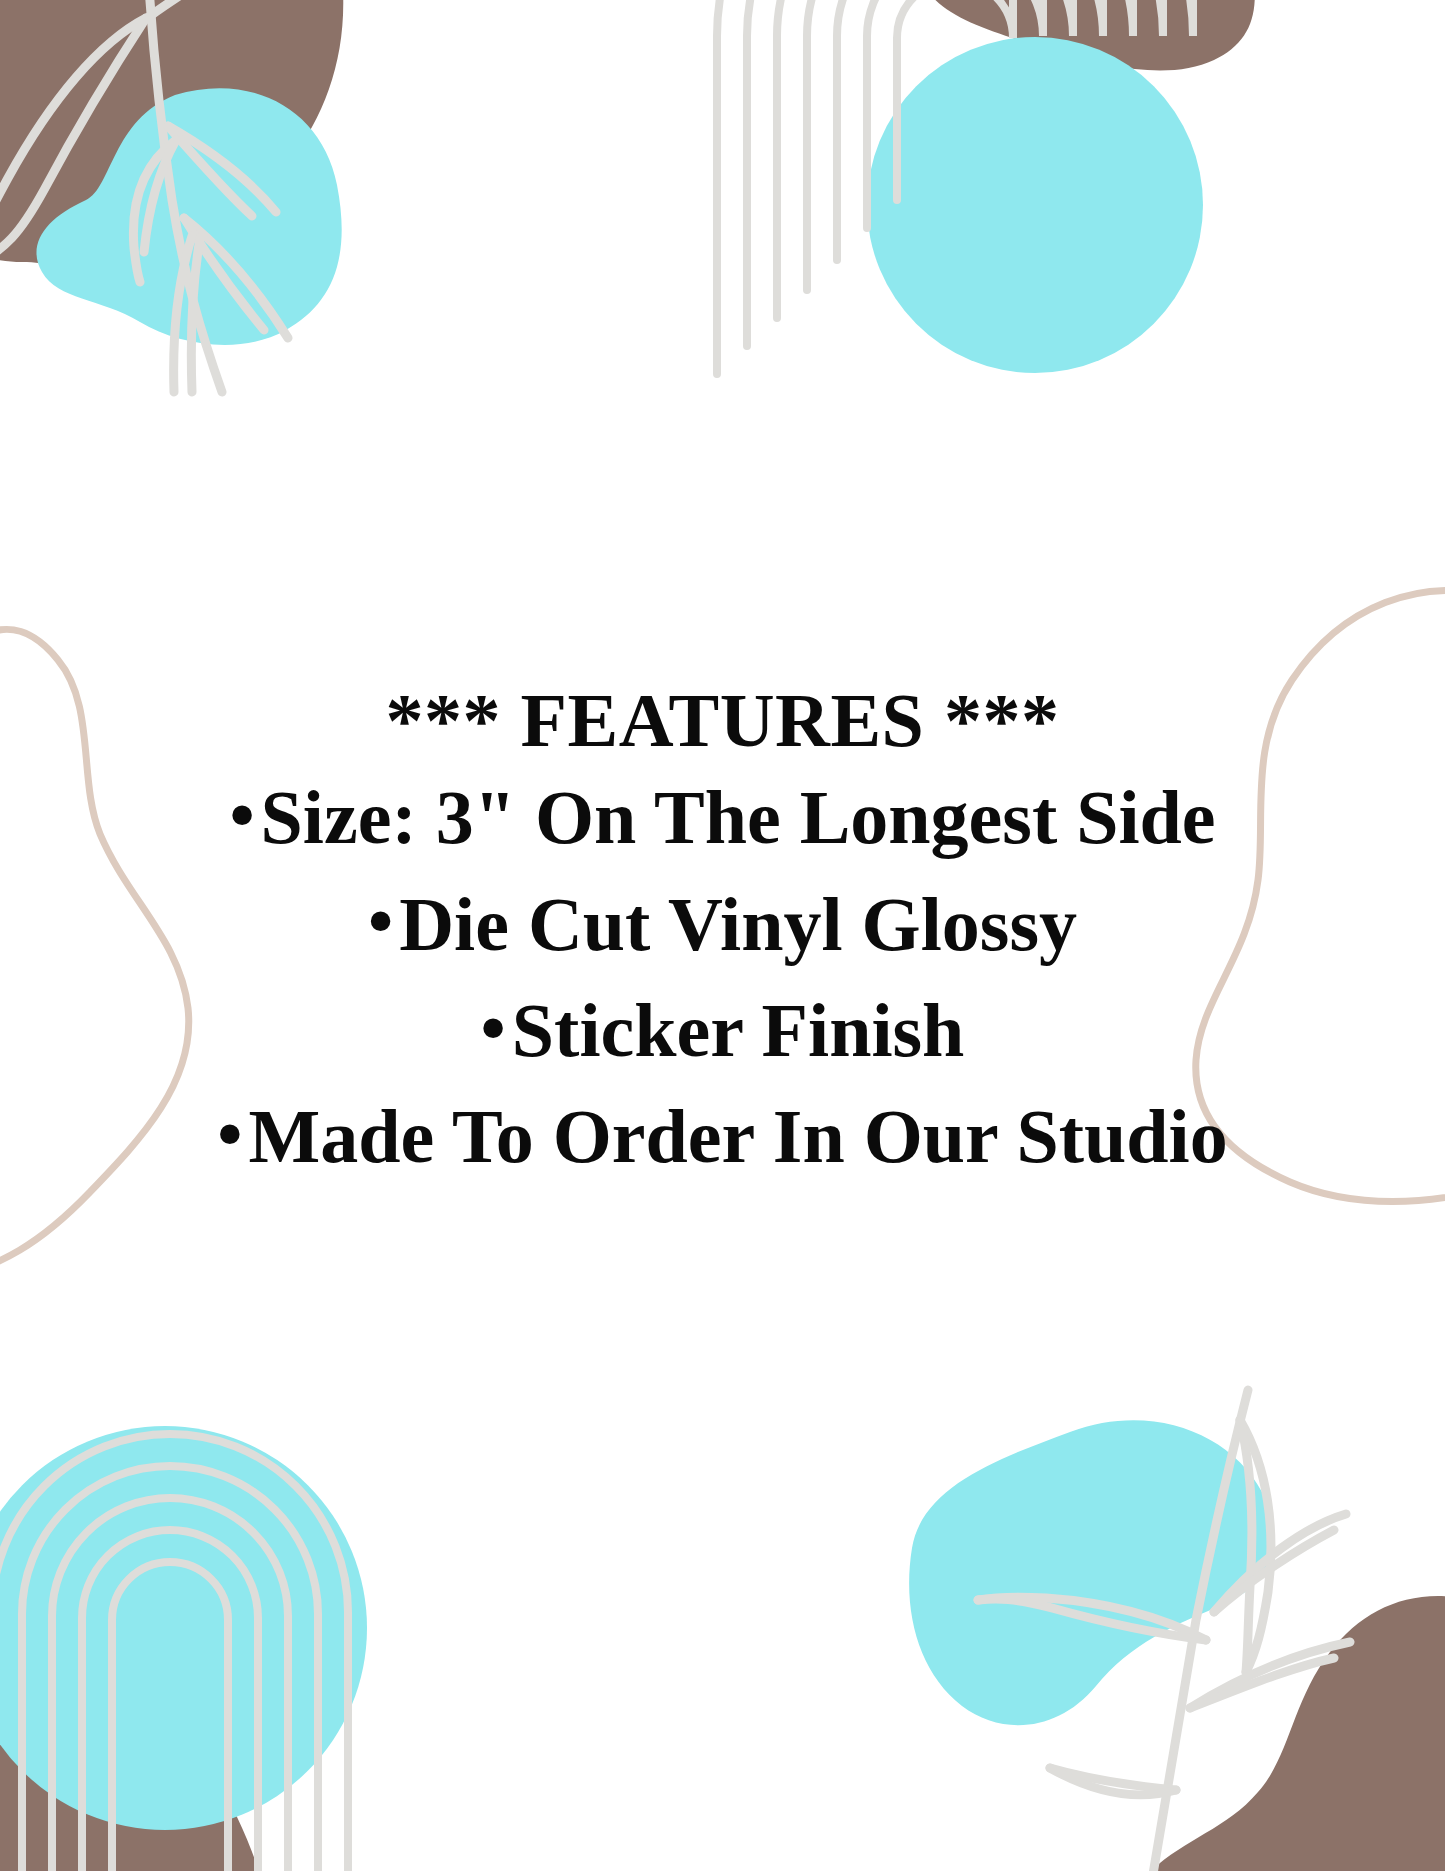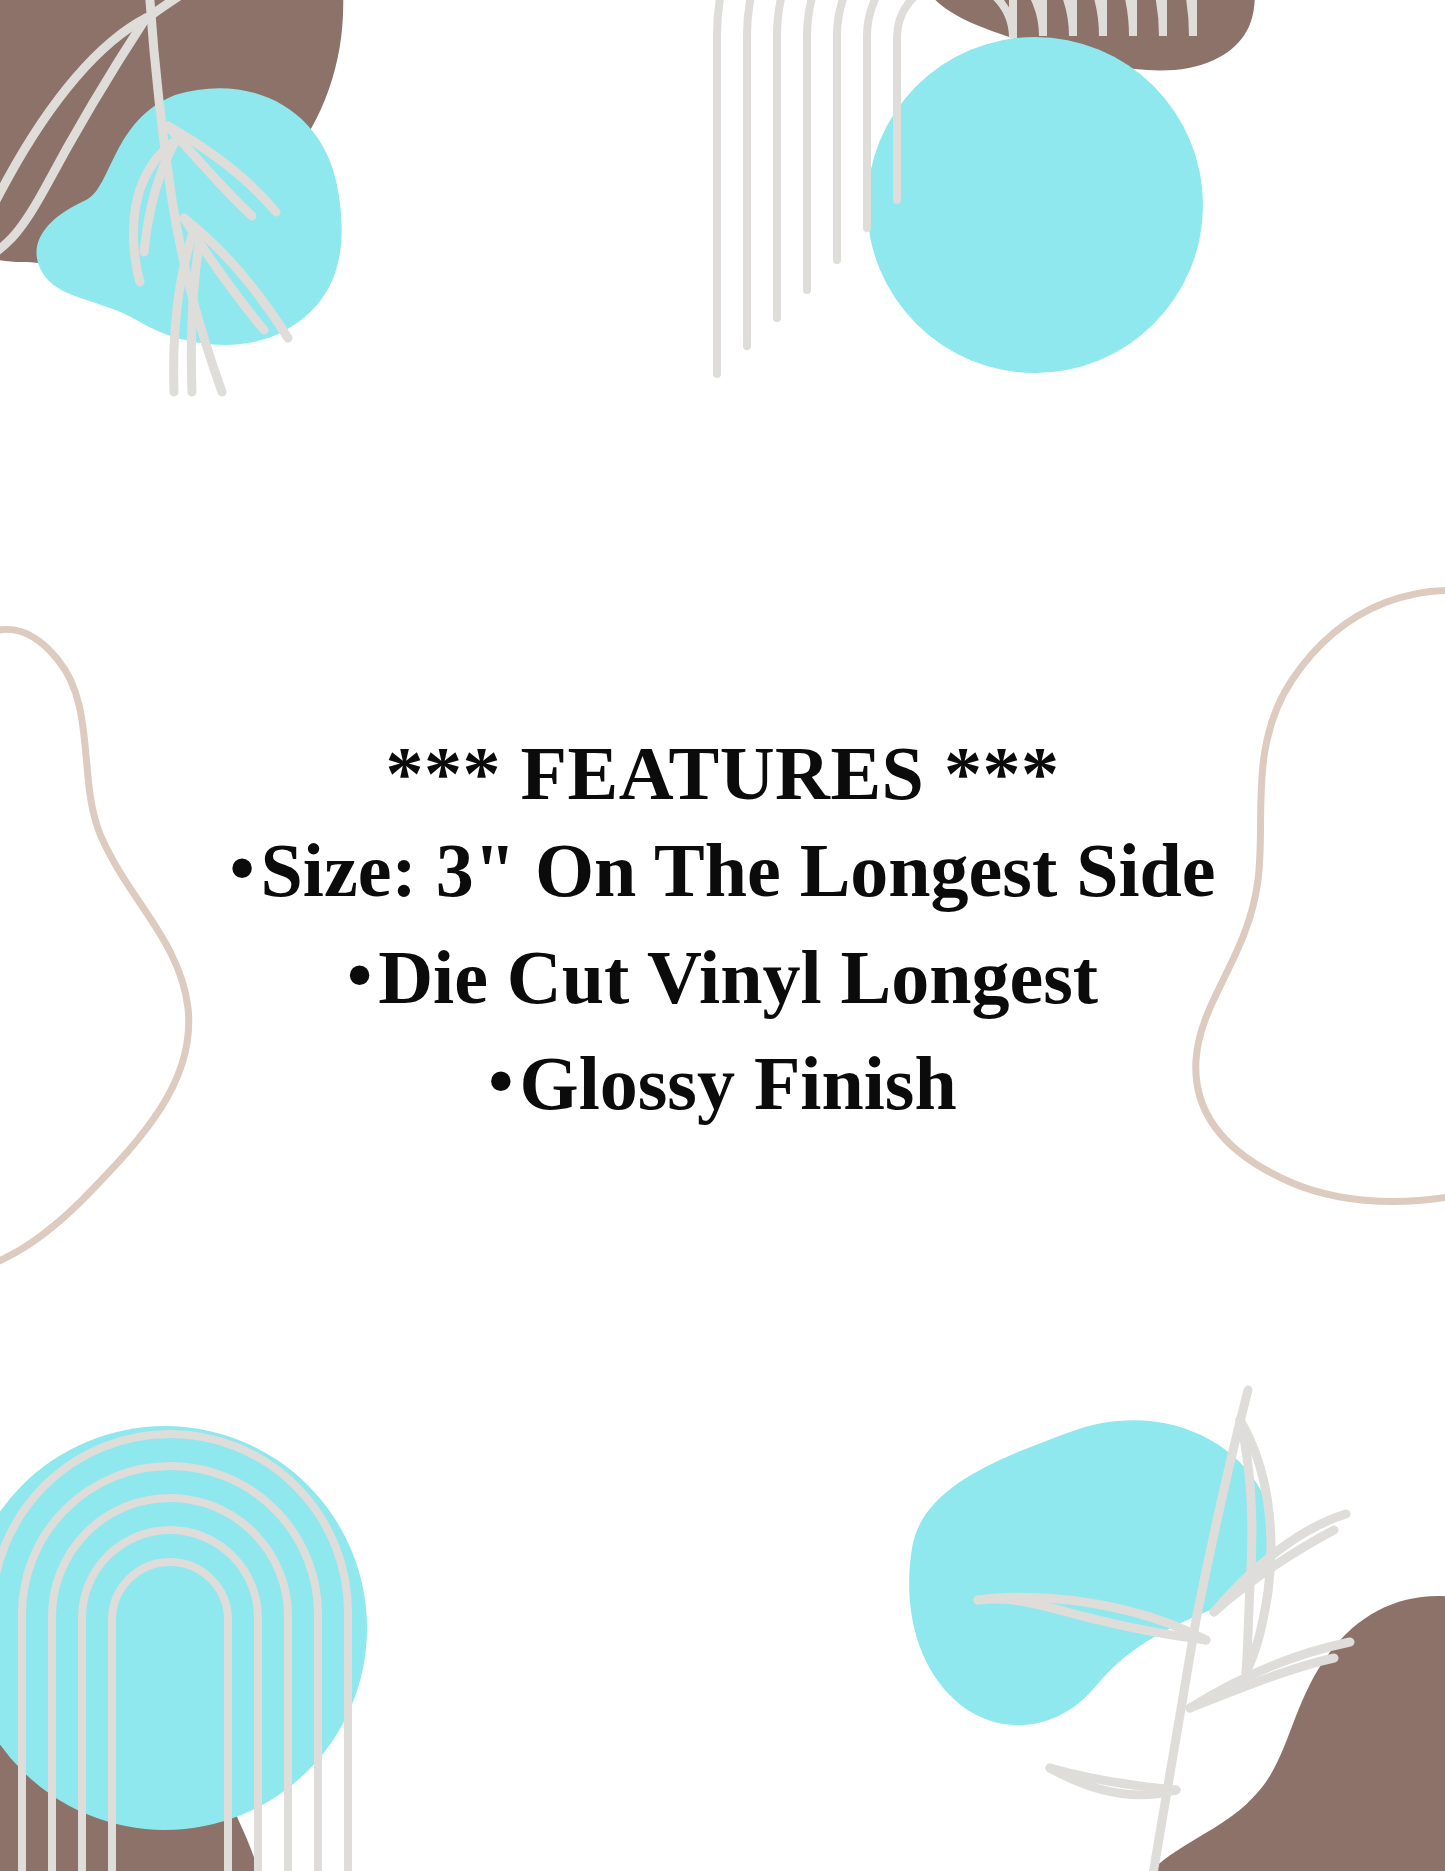--- a/index.html
+++ b/index.html
@@ -179,23 +179,26 @@
   <div class="content">
     <div class="features-block">
 
       <h1 class="features-title">*** FEATURES ***</h1>
 
       <ul class="features-list">
         <li>
           <span class="bullet-dot">•</span><span>Size: 3" On The Longest Side</span>
         </li>
         <li>
-          <span class="bullet-dot">•</span><span>Die Cut Vinyl Longest</span>
-        </li>
-        <li>
-          <span class="bullet-dot">•</span><span>Glossy Finish</span>
+          <span class="bullet-dot">•</span><span>Die Cut Vinyl Glossy</span>
+        </li>
+        <li>
+          <span class="bullet-dot">•</span><span>Sticker Finish</span>
+        </li>
+        <li>
+          <span class="bullet-dot">•</span><span>Made To Order In Our Studio</span>
         </li>
       </ul>
 
     </div>
   </div>
 
 </div>
 
 </body></html>

